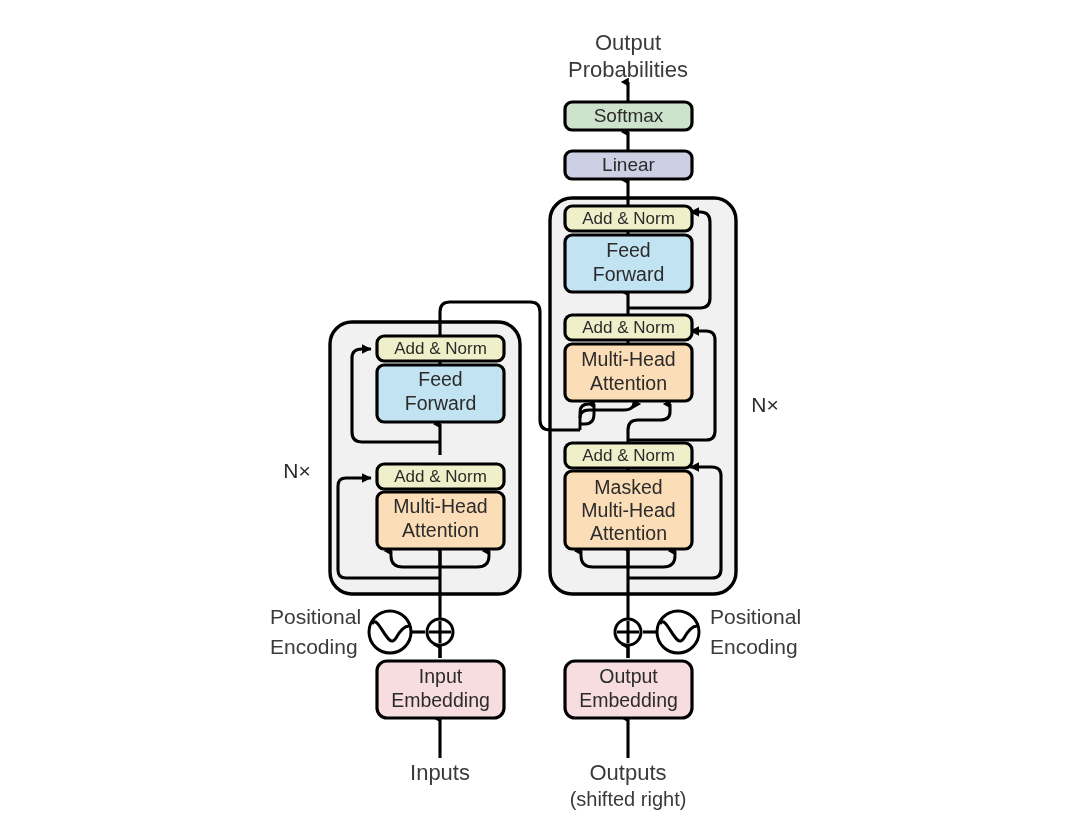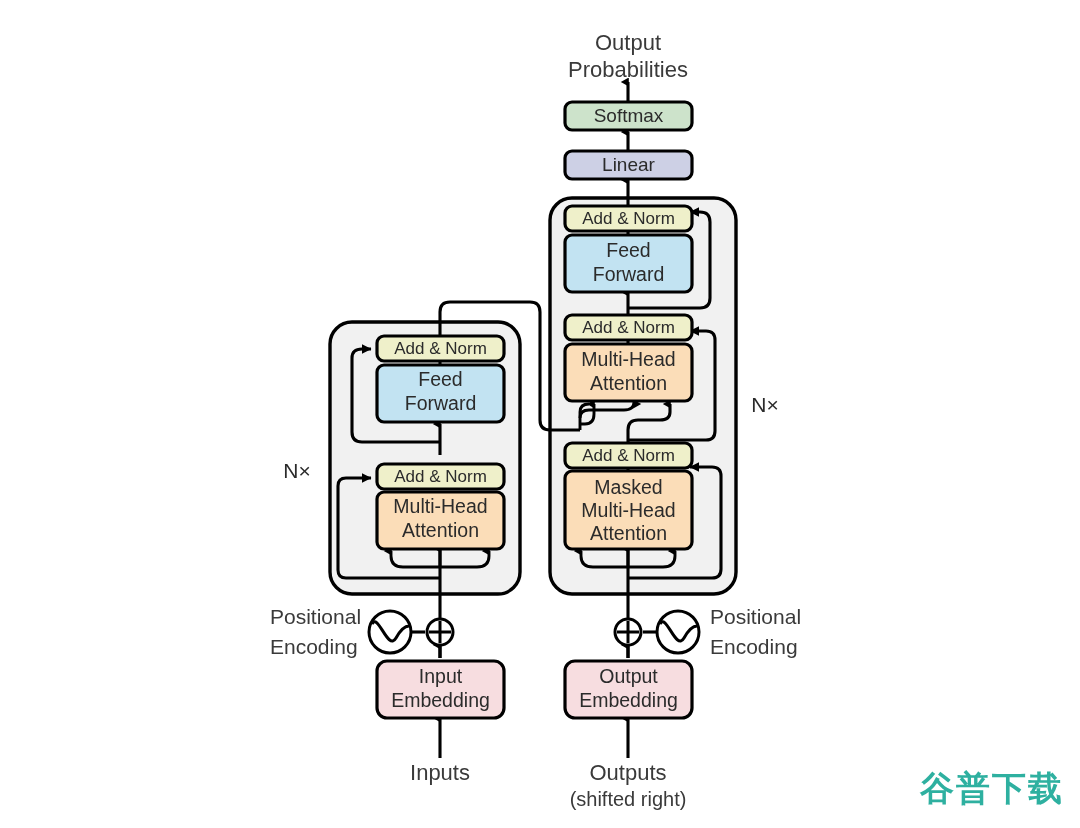--- a/index.html
+++ b/index.html
@@ -305,15 +305,14 @@
 
       <text class="flow-label" x="628" y="780">Outputs</text>
       <text class="flow-label small" x="628" y="806">(shifted right)</text>
 
       <text class="nx-label" x="297" y="478">N×</text>
       <text class="nx-label" x="765" y="412">N×</text>
     </g>
 
   </svg>
 
-  <div class="watermark">谷普下载</div>
 
 </div>
 
 </body></html>

